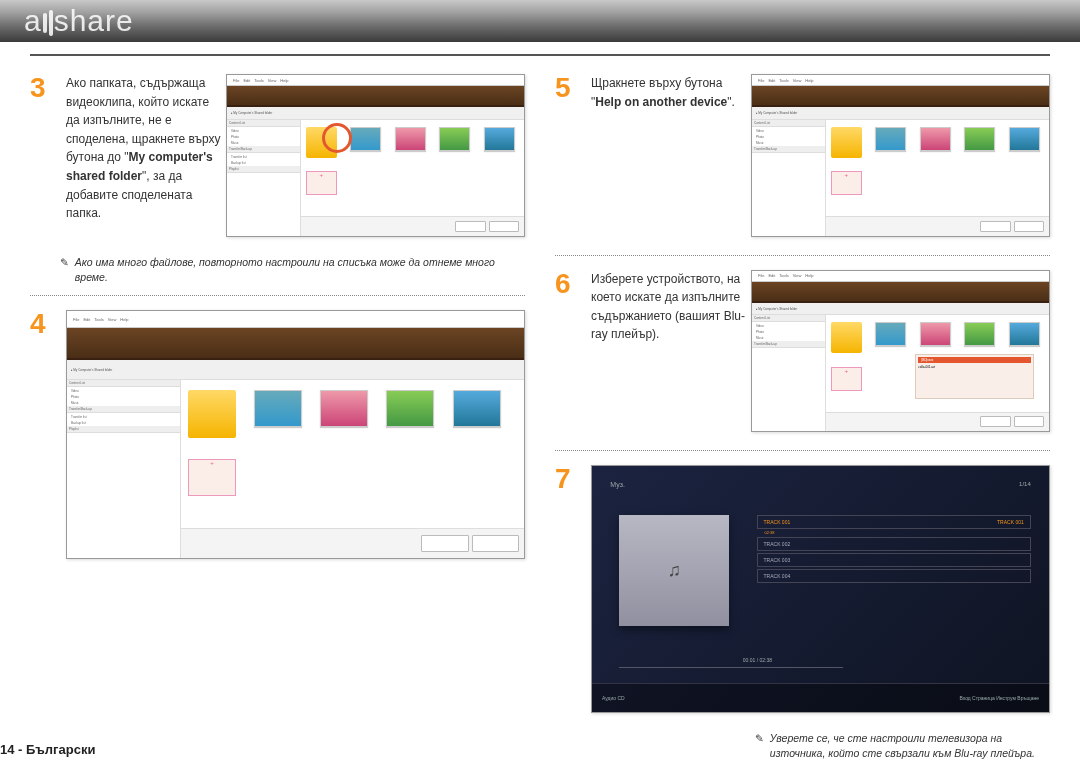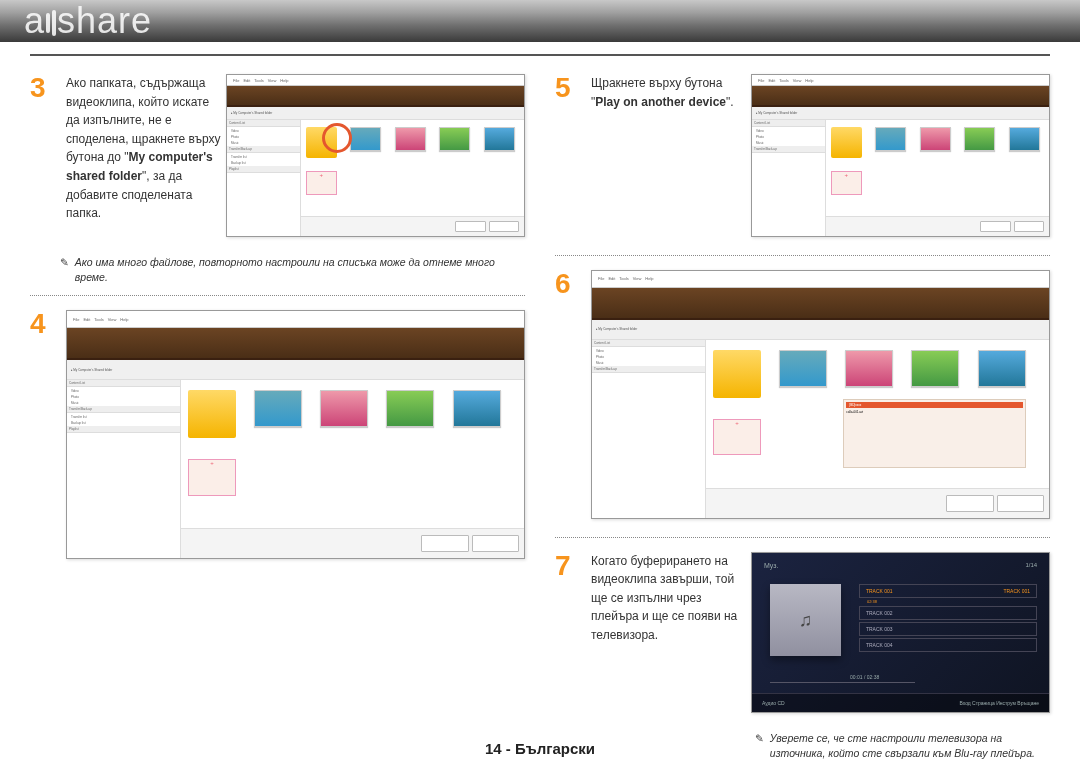--- a/index.html
+++ b/index.html
@@ -13,21 +13,21 @@
   .header-bar {
     width: 100%;
     height: 42px;
     background: linear-gradient(to bottom, #c8c8c8 0%, #a0a0a0 30%, #707070 60%, #3a3a3a 100%);
     display: flex;
     align-items: center;
     padding-left: 24px;
   }
   .logo {
     color: #fff;
-    font-size: 36px;
+    font-size: 30px;
     font-weight: 300;
     letter-spacing: 1px;
     font-family: Arial, sans-serif;
     opacity: 0.85;
   }
   .logo .bar1, .logo .bar2 {
     display: inline-block;
     width: 4px;
     background: #fff;
     vertical-align: middle;
@@ -154,21 +154,21 @@
     margin: 8px 0 14px 0;
   }
   .highlight-ring {
     position:absolute;
     border: 3px solid #e4572e;
     border-radius:50%;
     width:30px; height:30px;
     pointer-events:none;
   }
   .page-footer {
-    text-align:center; font-size:15px; font-weight:bold; color:#222;
+    text-align:left; font-size:13px; font-weight:bold; color:#222;
     position:absolute; bottom:6px; width:100%;
   }
   .tv-screen {
     width:100%; aspect-ratio:1.85/1;
     background: linear-gradient(135deg,#1b2340,#0f1422);
     position:relative;
     border:1px solid #999;
     box-shadow:1px 1px 3px rgba(0,0,0,0.15);
   }
   .tv-title { position:absolute; top:6%; left:4%; color:#9aa; font-size:7px; }
@@ -313,21 +313,21 @@
       </div>
     </div>
   </div>
 
   <div class="column">
 
     <div class="step">
       <div class="step-num">5</div>
       <div class="step-body step-row">
         <div class="step-text">
-          <span>Щракнете върху бутона "</span><b>Play on another device</b><span>".</span>
+          <span>Щракнете върху бутона "</span><b>Help on another device</b><span>".</span>
         </div>
         <div class="thumb">
           <div class="thumb-inner">
             <div class="app-titlebar">
                 <span>File</span>
                 <span>Edit</span>
                 <span>Tools</span>
                 <span>View</span>
                 <span>Help</span>
               </div>
@@ -354,20 +354,21 @@
             </div>
           </div>
         </div>
       </div>
     </div>
     <div class="dotted-sep"></div>
 
     <div class="step">
       <div class="step-num">6</div>
       <div class="step-body step-row">
+        <div class="step-text">Изберете устройството, на което искате да изпълните съдържанието (вашият Blu-ray плейър).</div>
         <div class="thumb">
           <div class="thumb-inner">
             <div class="app-titlebar">
                 <span>File</span>
                 <span>Edit</span>
                 <span>Tools</span>
                 <span>View</span>
                 <span>Help</span>
               </div>
             <div class="app-toolbar"></div>
@@ -397,21 +398,20 @@
             </div>
           </div>
         </div>
       </div>
     </div>
     <div class="dotted-sep"></div>
 
     <div class="step">
       <div class="step-num">7</div>
       <div class="step-body step-row">
-        <div class="step-text">Когато буферирането на видеоклипа завърши, той ще се изпълни чрез плейъра и ще се появи на телевизора.</div>
         <div style="flex:1">
           <div class="tv-screen">
             <div class="tv-title">Муз.</div>
             <div class="tv-count">1/14</div>
             <div class="tv-cover"></div>
             <div class="tv-list">
               <div class="tv-track active">
                   <span>TRACK 001</span>
                   <span style="margin-left:auto;margin-right:6px;color:#f7941d">TRACK 001</span>
                 </div>

